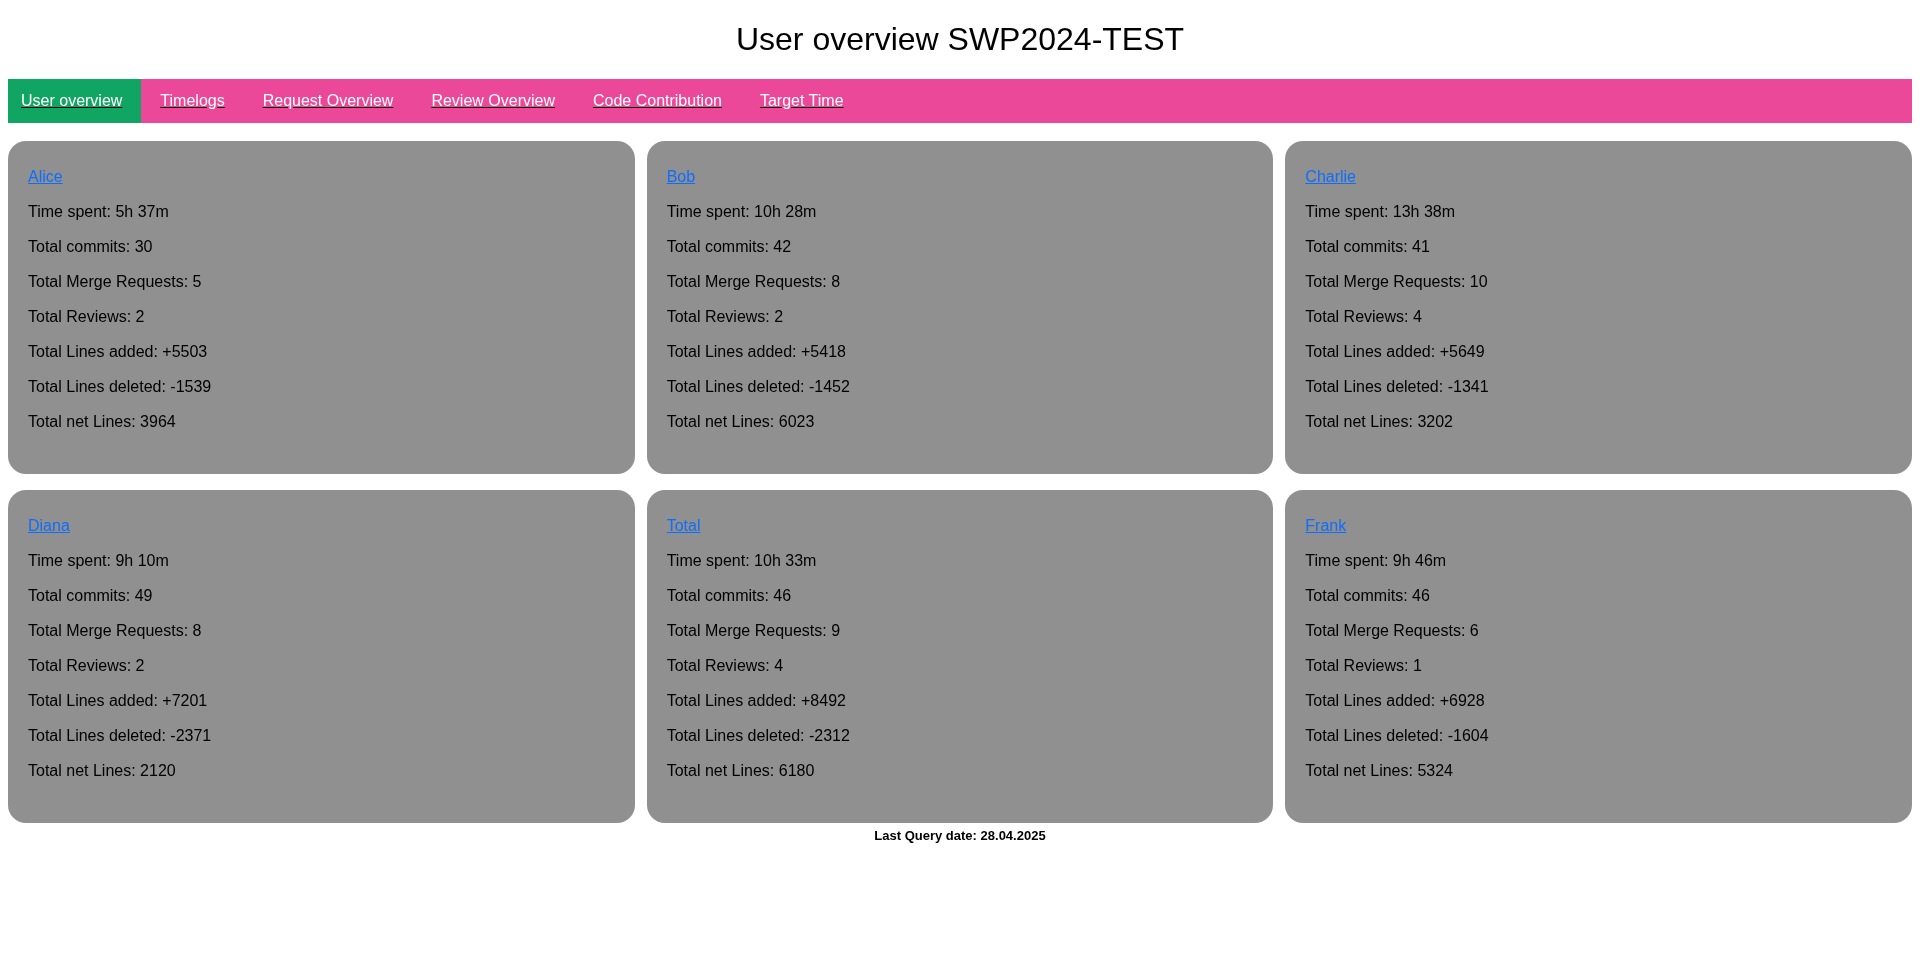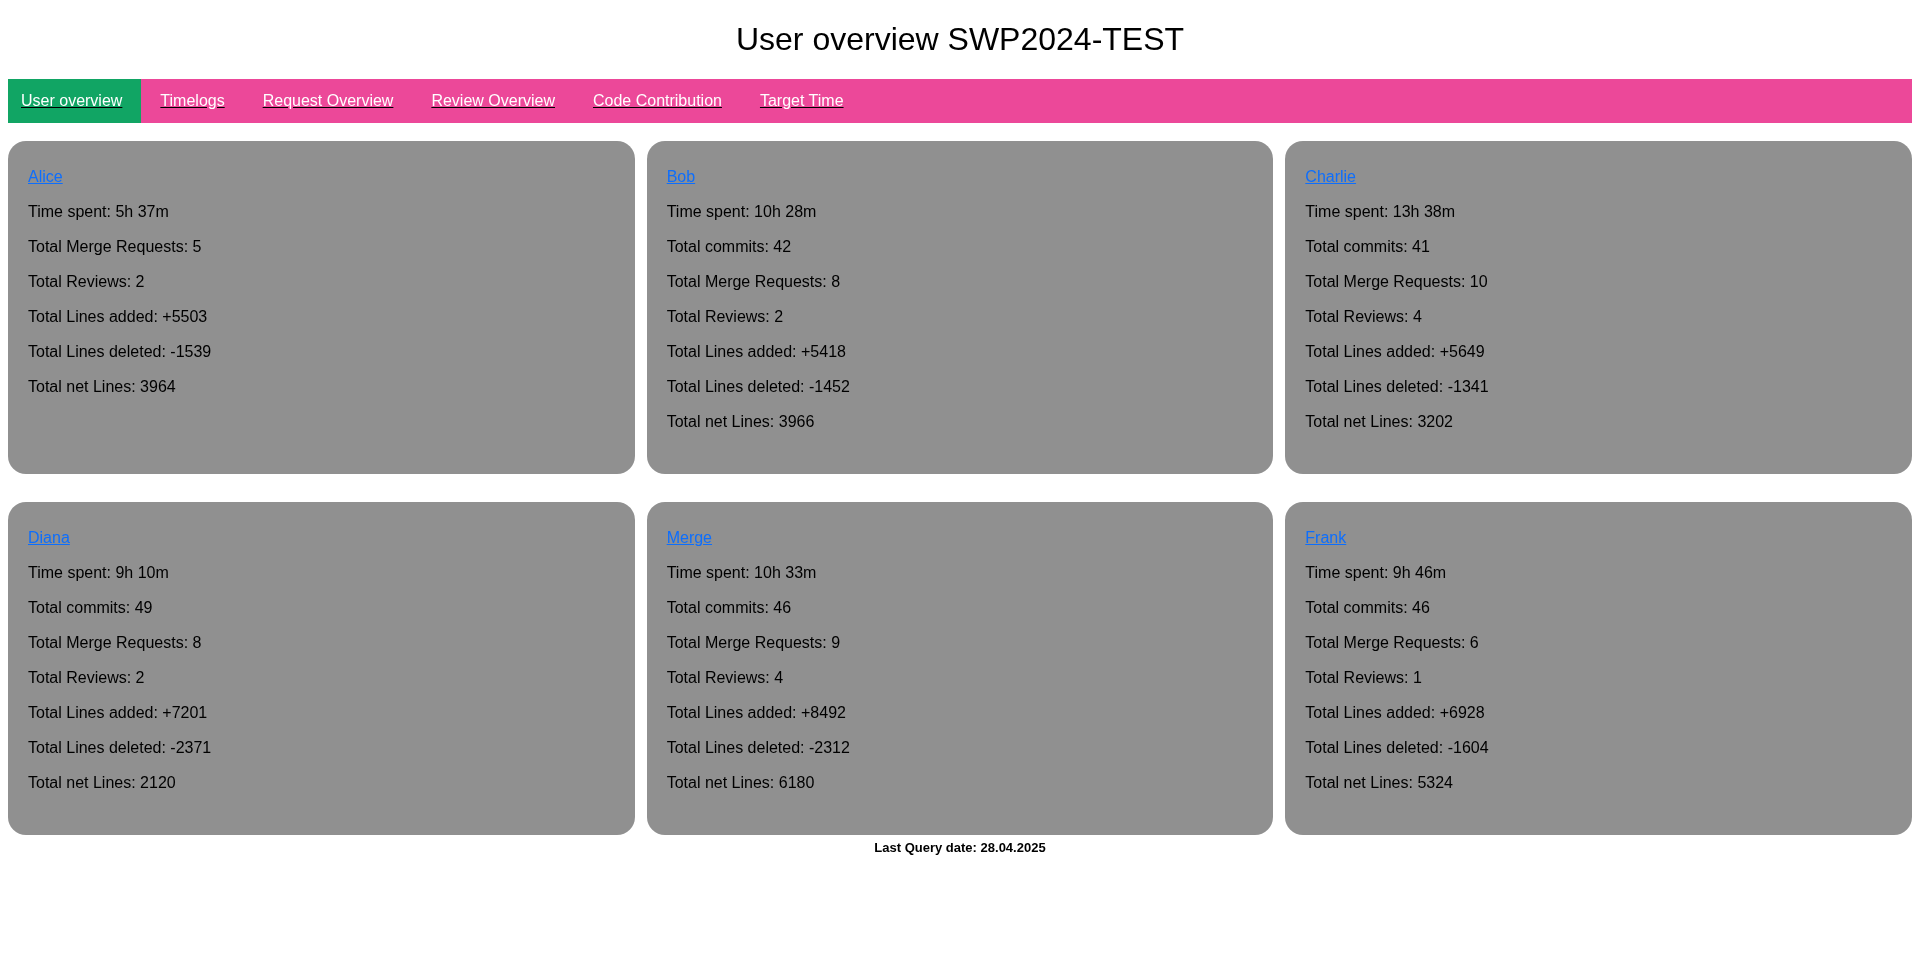--- a/index.html
+++ b/index.html
@@ -32,21 +32,21 @@
     padding: 13px 19px;
     white-space: nowrap;
     cursor: pointer;
   }
   .nav-item.active { background: #11a564; }
 
   
   .card-grid {
     display: grid;
     grid-template-columns: repeat(3, 1fr);
-    gap: 28px 12px;
+    gap: 16px 12px;
     margin-top: 18px;
   }
   .user-card {
     background: #909090;
     border-radius: 18px;
     padding: 10px 20px 26px 20px;
   }
   .user-card p { font-size: 16px; margin: 17px 0; }
   .user-name {
     color: #0d6efd;
@@ -77,36 +77,37 @@
   <div class="nav-item">Review Overview</div>
   <div class="nav-item">Code Contribution</div>
   <div class="nav-item">Target Time</div>
 </nav>
 
 <div class="card-grid">
 
   <div class="user-card">
     <p><a class="user-name">Alice</a></p>
     <p><span class="stat-label">Time spent</span><span>5h 37m</span></p>
+    <p><span class="stat-label">Total commits</span><span>30</span></p>
     <p><span class="stat-label">Total Merge Requests</span><span>5</span></p>
     <p><span class="stat-label">Total Reviews</span><span>2</span></p>
     <p><span class="stat-label">Total Lines added</span><span>+5503</span></p>
     <p><span class="stat-label">Total Lines deleted</span><span>-1539</span></p>
     <p><span class="stat-label">Total net Lines</span><span>3964</span></p>
   </div>
 
   <div class="user-card">
     <p><a class="user-name">Bob</a></p>
     <p><span class="stat-label">Time spent</span><span>10h 28m</span></p>
     <p><span class="stat-label">Total commits</span><span>42</span></p>
     <p><span class="stat-label">Total Merge Requests</span><span>8</span></p>
     <p><span class="stat-label">Total Reviews</span><span>2</span></p>
     <p><span class="stat-label">Total Lines added</span><span>+5418</span></p>
     <p><span class="stat-label">Total Lines deleted</span><span>-1452</span></p>
-    <p><span class="stat-label">Total net Lines</span><span>3966</span></p>
+    <p><span class="stat-label">Total net Lines</span><span>6023</span></p>
   </div>
 
   <div class="user-card">
     <p><a class="user-name">Charlie</a></p>
     <p><span class="stat-label">Time spent</span><span>13h 38m</span></p>
     <p><span class="stat-label">Total commits</span><span>41</span></p>
     <p><span class="stat-label">Total Merge Requests</span><span>10</span></p>
     <p><span class="stat-label">Total Reviews</span><span>4</span></p>
     <p><span class="stat-label">Total Lines added</span><span>+5649</span></p>
     <p><span class="stat-label">Total Lines deleted</span><span>-1341</span></p>
@@ -118,21 +119,21 @@
     <p><span class="stat-label">Time spent</span><span>9h 10m</span></p>
     <p><span class="stat-label">Total commits</span><span>49</span></p>
     <p><span class="stat-label">Total Merge Requests</span><span>8</span></p>
     <p><span class="stat-label">Total Reviews</span><span>2</span></p>
     <p><span class="stat-label">Total Lines added</span><span>+7201</span></p>
     <p><span class="stat-label">Total Lines deleted</span><span>-2371</span></p>
     <p><span class="stat-label">Total net Lines</span><span>2120</span></p>
   </div>
 
   <div class="user-card">
-    <p><a class="user-name">Merge</a></p>
+    <p><a class="user-name">Total</a></p>
     <p><span class="stat-label">Time spent</span><span>10h 33m</span></p>
     <p><span class="stat-label">Total commits</span><span>46</span></p>
     <p><span class="stat-label">Total Merge Requests</span><span>9</span></p>
     <p><span class="stat-label">Total Reviews</span><span>4</span></p>
     <p><span class="stat-label">Total Lines added</span><span>+8492</span></p>
     <p><span class="stat-label">Total Lines deleted</span><span>-2312</span></p>
     <p><span class="stat-label">Total net Lines</span><span>6180</span></p>
   </div>
 
   <div class="user-card">

